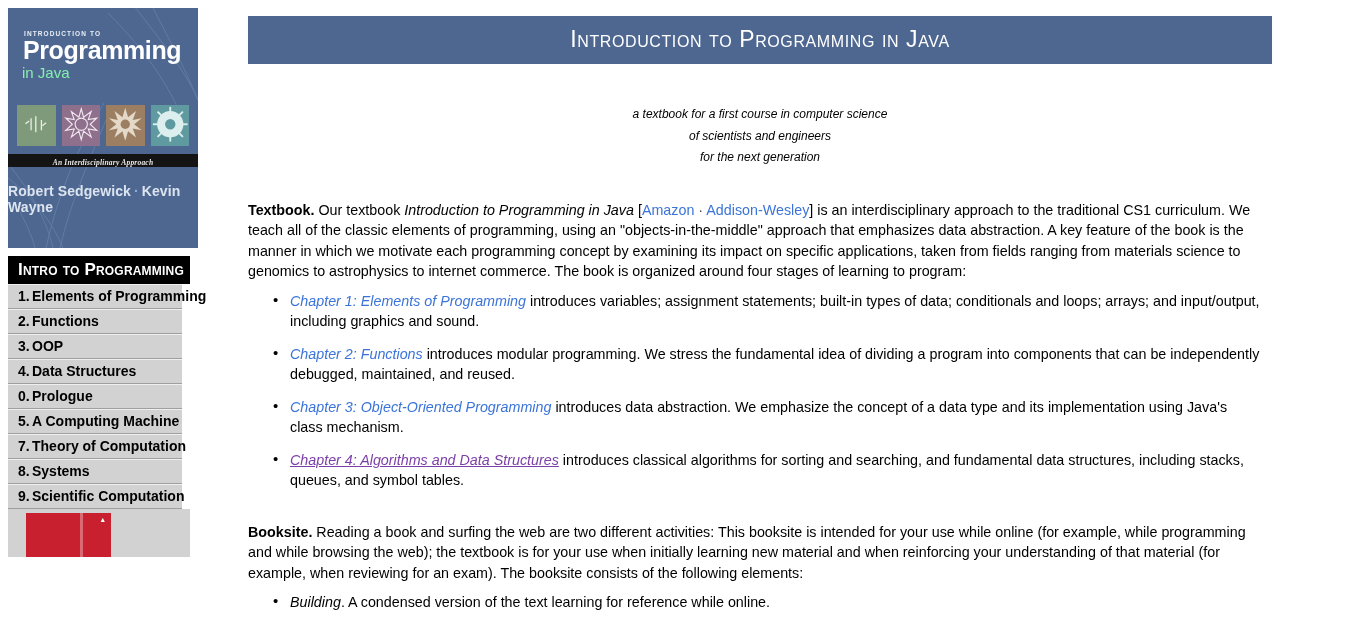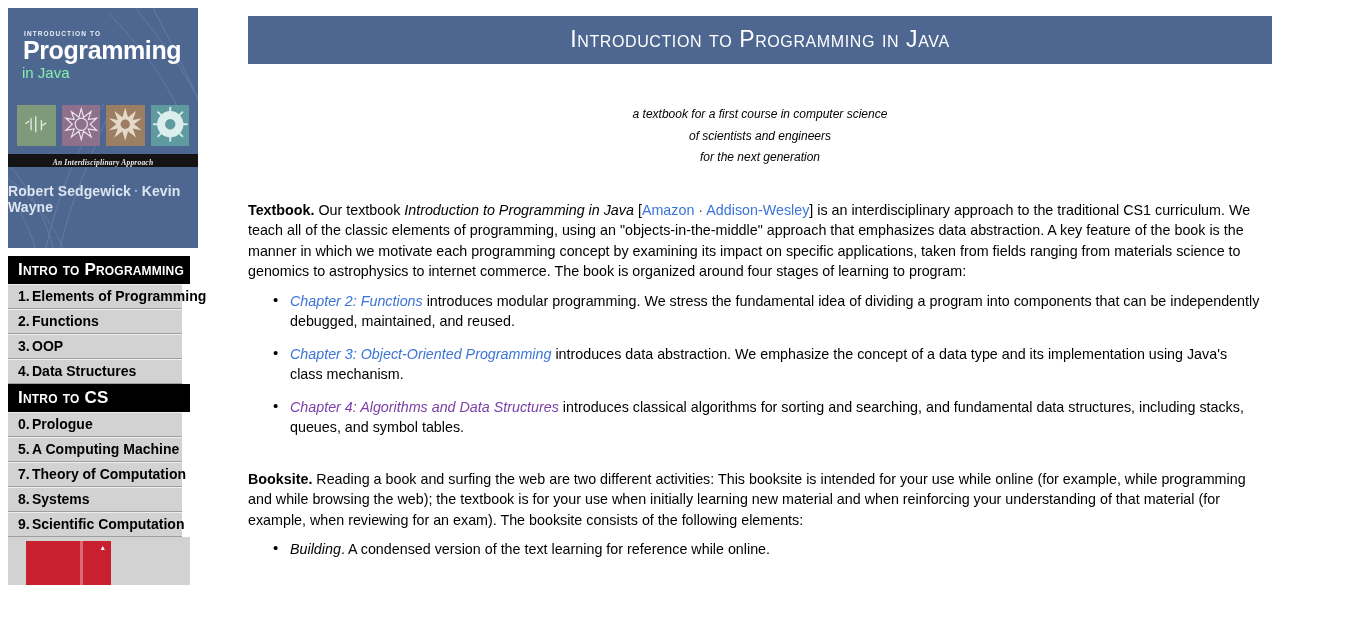--- a/index.html
+++ b/index.html
@@ -221,21 +221,21 @@
     left: -16px;
     top: -1px;
     font-size: 15px;
     color: #000;
   }
   b { font-weight: 700; }
   i, .ital { font-style: italic; }
   a { text-decoration: none; }
   .lnk { color: #3b74d8; }
   .ch { color: #3b74d8; font-style: italic; }
-  .ch-v { color: #7b3fa8; font-style: italic; }
+  .ch-v { color: #7b3fa8; font-style: italic; text-decoration: underline; }
   .sep { color: #4a4a4a; }
 </style>
 </head>
 <body>
 
 <div class="page">
 
   <div class="sidebar">
 
     <div class="cover">
@@ -322,21 +322,20 @@
       <div class="nav-item">
         <span class="num">2.</span><span>Functions</span>
       </div>
       <div class="nav-item">
         <span class="num">3.</span><span>OOP</span>
       </div>
       <div class="nav-item">
         <span class="num">4.</span><span>Data Structures</span>
       </div>
 
-      <div class="nav-header">Intro to CS</div>
       <div class="nav-item">
         <span class="num">0.</span><span>Prologue</span>
       </div>
       <div class="nav-item">
         <span class="num">5.</span><span>A Computing Machine</span>
       </div>
       <div class="nav-item">
         <span class="num">7.</span><span>Theory of Computation</span>
       </div>
       <div class="nav-item">
@@ -363,20 +362,21 @@
       <div>a textbook for a first course in computer science</div>
       <div>of scientists and engineers</div>
       <div>for the next generation</div>
     </div>
 
     <div class="content">
 
       <p><b>Textbook.</b><span> Our textbook </span><i>Introduction to Programming in Java</i><span> [</span><a href="#" class="lnk">Amazon</a><span class="sep"> · </span><a href="#" class="lnk">Addison-Wesley</a><span>]</span><span> is an interdisciplinary approach to the traditional CS1 curriculum. We teach all of the classic elements of programming, using an "objects-in-the-middle" approach that emphasizes data abstraction. A key feature of the book is the manner in which we motivate each programming concept by examining its impact on specific applications, taken from fields ranging from materials science to genomics to astrophysics to internet commerce. The book is organized around four stages of learning to program:</span></p>
 
       <ul>
+        <li><a href="#" class="ch">Chapter 1: Elements of Programming</a><span> introduces variables; assignment statements; built-in types of data; conditionals and loops; arrays; and input/output, including graphics and sound.</span></li>
         <li><a href="#" class="ch">Chapter 2: Functions</a><span> introduces modular programming. We stress the fundamental idea of dividing a program into components that can be independently debugged, maintained, and reused.</span></li>
         <li><a href="#" class="ch">Chapter 3: Object-Oriented Programming</a><span> introduces data abstraction. We emphasize the concept of a data type and its implementation using Java's class mechanism.</span></li>
         <li><a href="#" class="ch-v">Chapter 4: Algorithms and Data Structures</a><span> introduces classical algorithms for sorting and searching, and fundamental data structures, including stacks, queues, and symbol tables.</span></li>
       </ul>
 
       <p><b>Booksite.</b><span> Reading a book and surfing the web are two different activities: This booksite is intended for your use while online (for example, while programming and while browsing the web); the textbook is for your use when initially learning new material and when reinforcing your understanding of that material (for example, when reviewing for an exam). The booksite consists of the following elements:</span></p>
 
       <ul>
         <li><i>Building</i><span>. A condensed version of the text learning for reference while online.</span></li>
       </ul>

